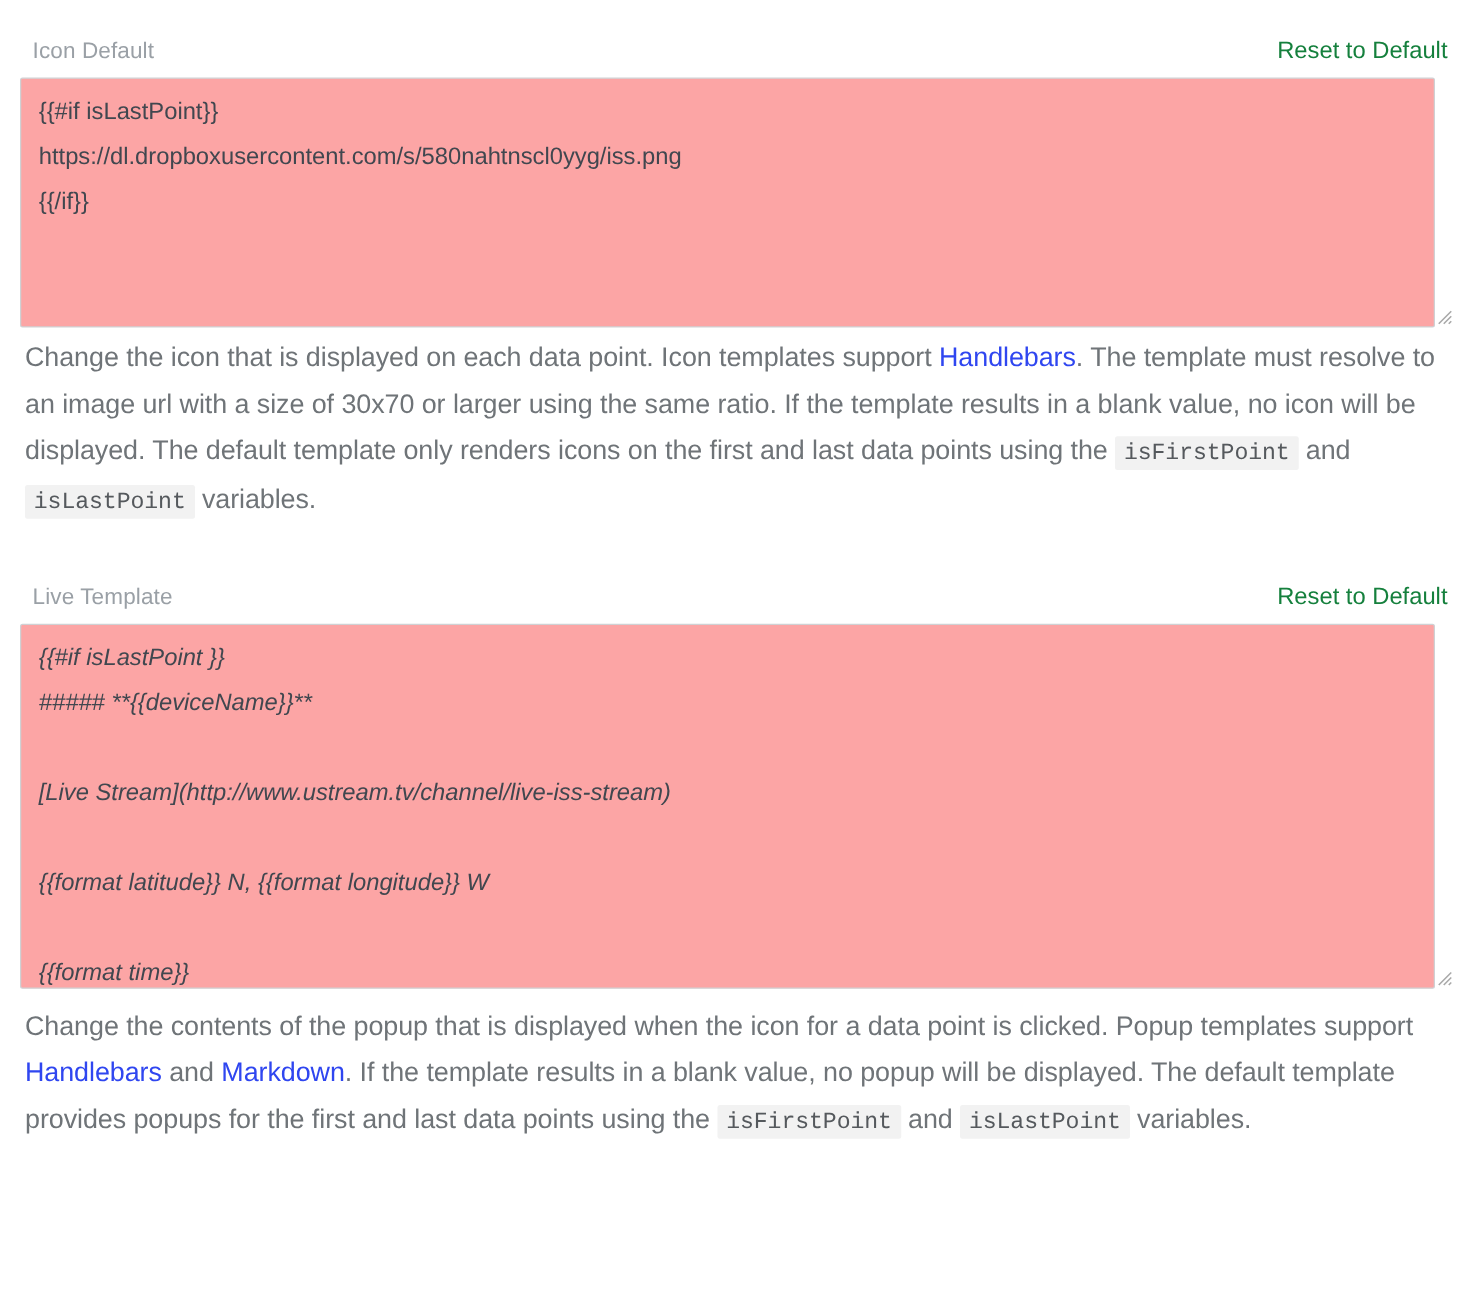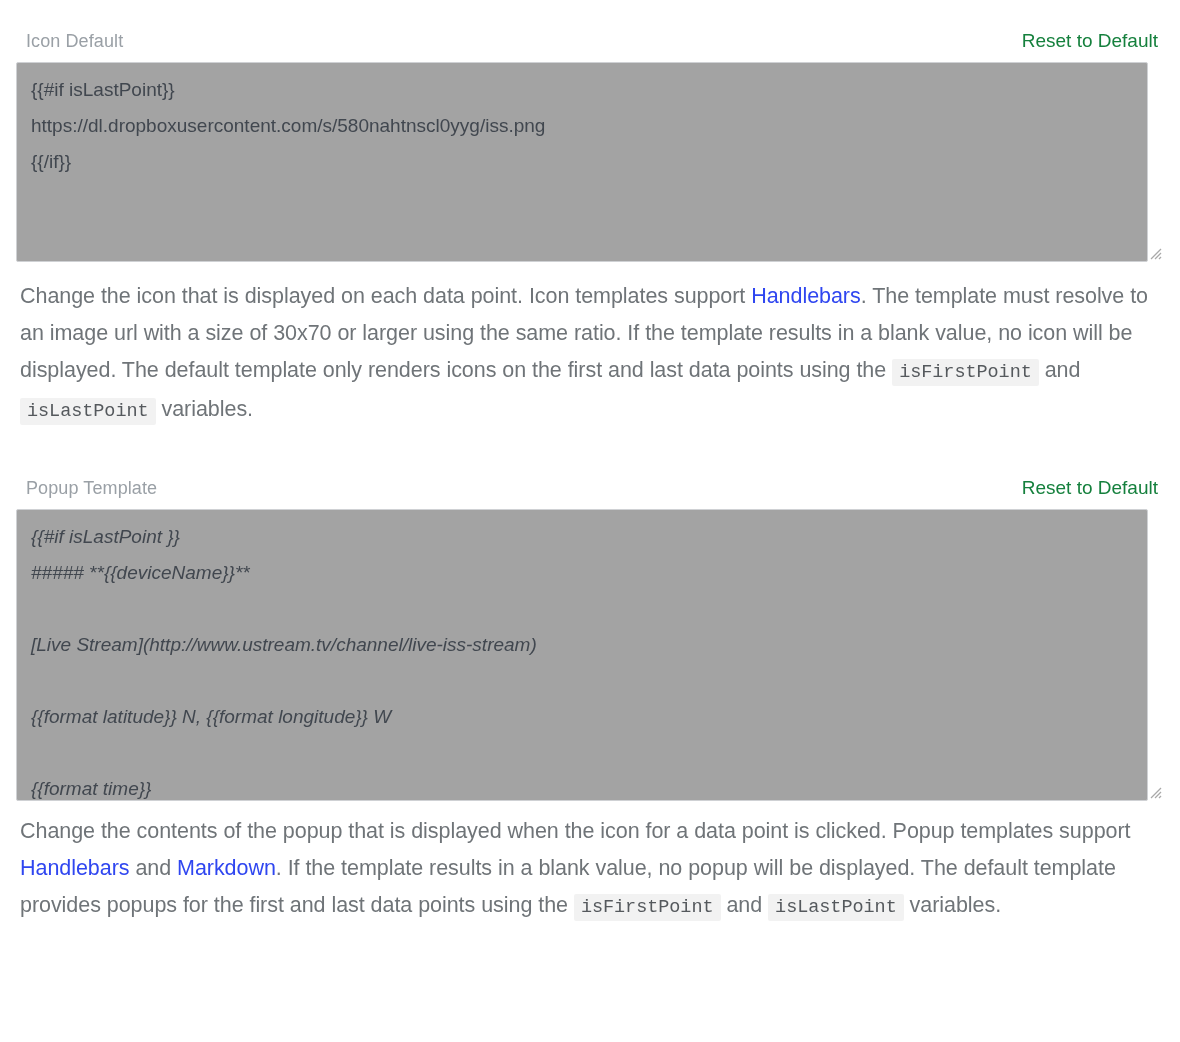--- a/index.html
+++ b/index.html
@@ -52,21 +52,21 @@
   .ta-wrap {
     position: relative;
     margin-top: 9px;
   }
   textarea.tmpl {
     display: block;
     box-sizing: border-box;
     width: 1132px;
     border: 1px solid #cfd1d4;
     border-radius: 2px;
-    background: #a3a3a3;
+    background: #fca5a5;
     color: #41474f;
     font-family: "Liberation Sans", sans-serif;
     font-size: 19px;
     line-height: 36px;
     padding: 9px 14px;
     resize: none;
     outline: none;
     overflow: hidden;
     white-space: pre;
   }
@@ -100,21 +100,21 @@
     font-size: 18.5px;
     background: #f2f2f2;
     color: #55595d;
     padding: 3px 7px;
     border-radius: 2px;
     white-space: nowrap;
   }
 
   
   .sec-icon  { padding-top: 30px; }
-  .desc-icon { margin-top: 16px; }
+  .desc-icon { margin-top: 6px; }
   .sec-popup { padding-top: 47px; }
   .desc-popup{ margin-top: 12px; }
 </style>
 </head>
 <body>
 
 <div class="page">
 
   <div class="field-group sec-icon">
 
@@ -133,21 +133,21 @@
         <line x1="14" y1="12" x2="12" y2="14" stroke="#a9a9a9" stroke-width="1.3"></line>
       </svg>
     </div>
 
     <p class="desc desc-icon"><span>Change the icon that is displayed on each data point. Icon templates support </span><a href="#">Handlebars</a><span>. The template must resolve to an image url with a size of 30x70 or larger using the same ratio. If the template results in a blank value, no icon will be displayed. The default template only renders icons on the first and last data points using the </span><code class="inl">isFirstPoint</code><span> and </span><code class="inl">isLastPoint</code><span> variables.</span></p>
   </div>
 
   <div class="field-group sec-popup">
 
     <div class="field-header">
-      <span class="field-label">Popup Template</span>
+      <span class="field-label">Live Template</span>
       <a class="reset-link" href="#">Reset to Default</a>
     </div>
 
     <div class="ta-wrap">
       <textarea class="tmpl popup-ta" spellcheck="false" style="">{{#if isLastPoint }}
 ##### **{{deviceName}}**
 
 [Live Stream](http://www.ustream.tv/channel/live-iss-stream)
 
 {{format latitude}} N, {{format longitude}} W

